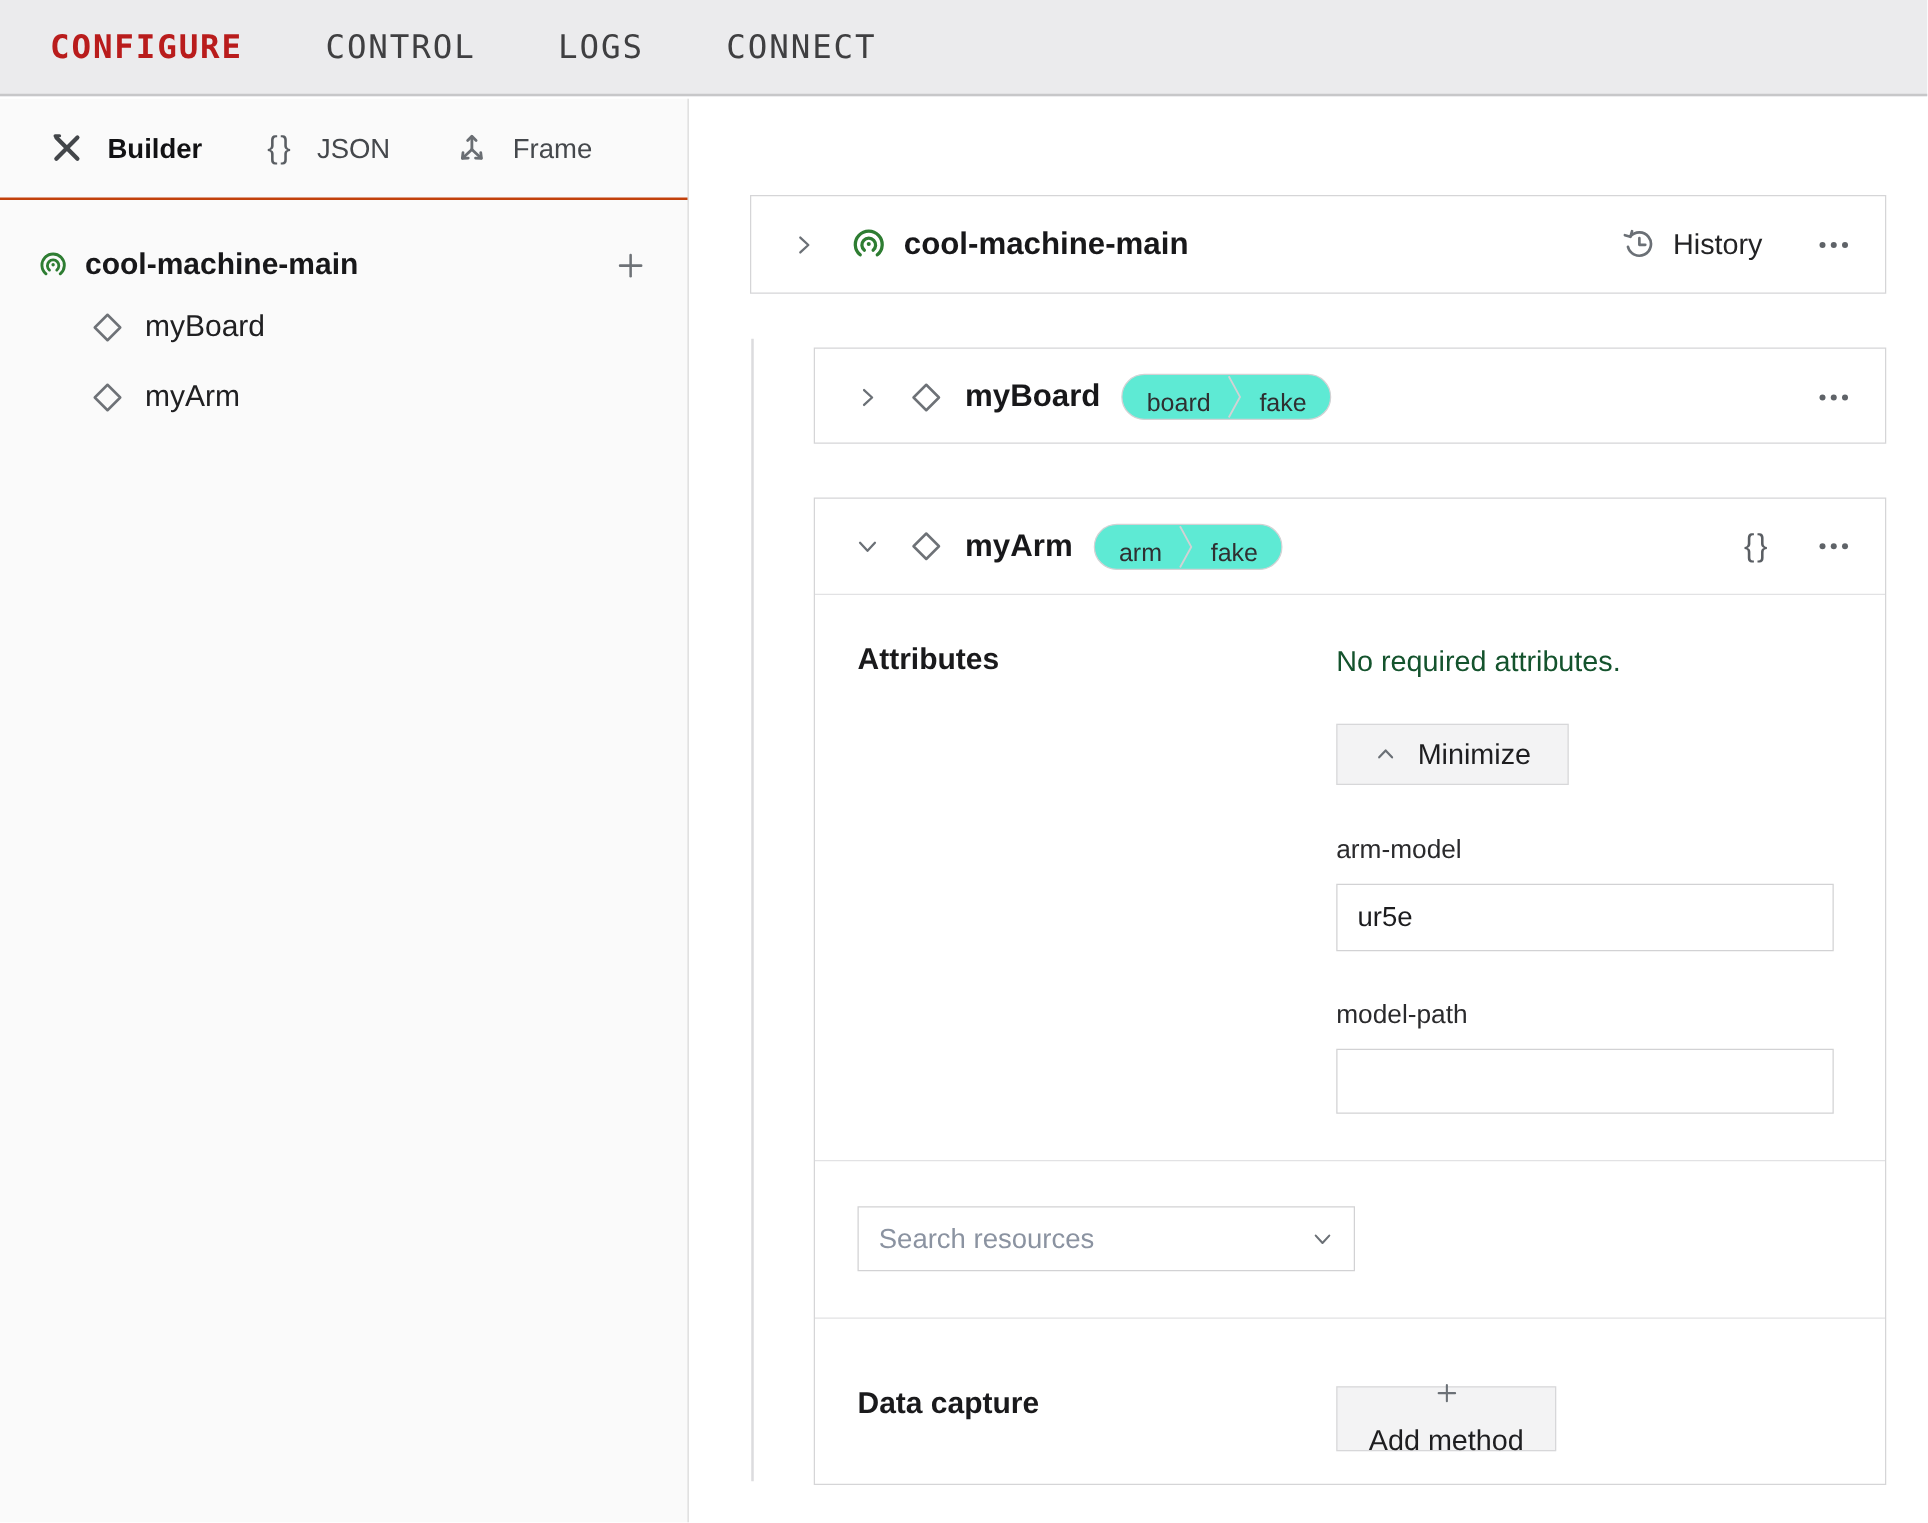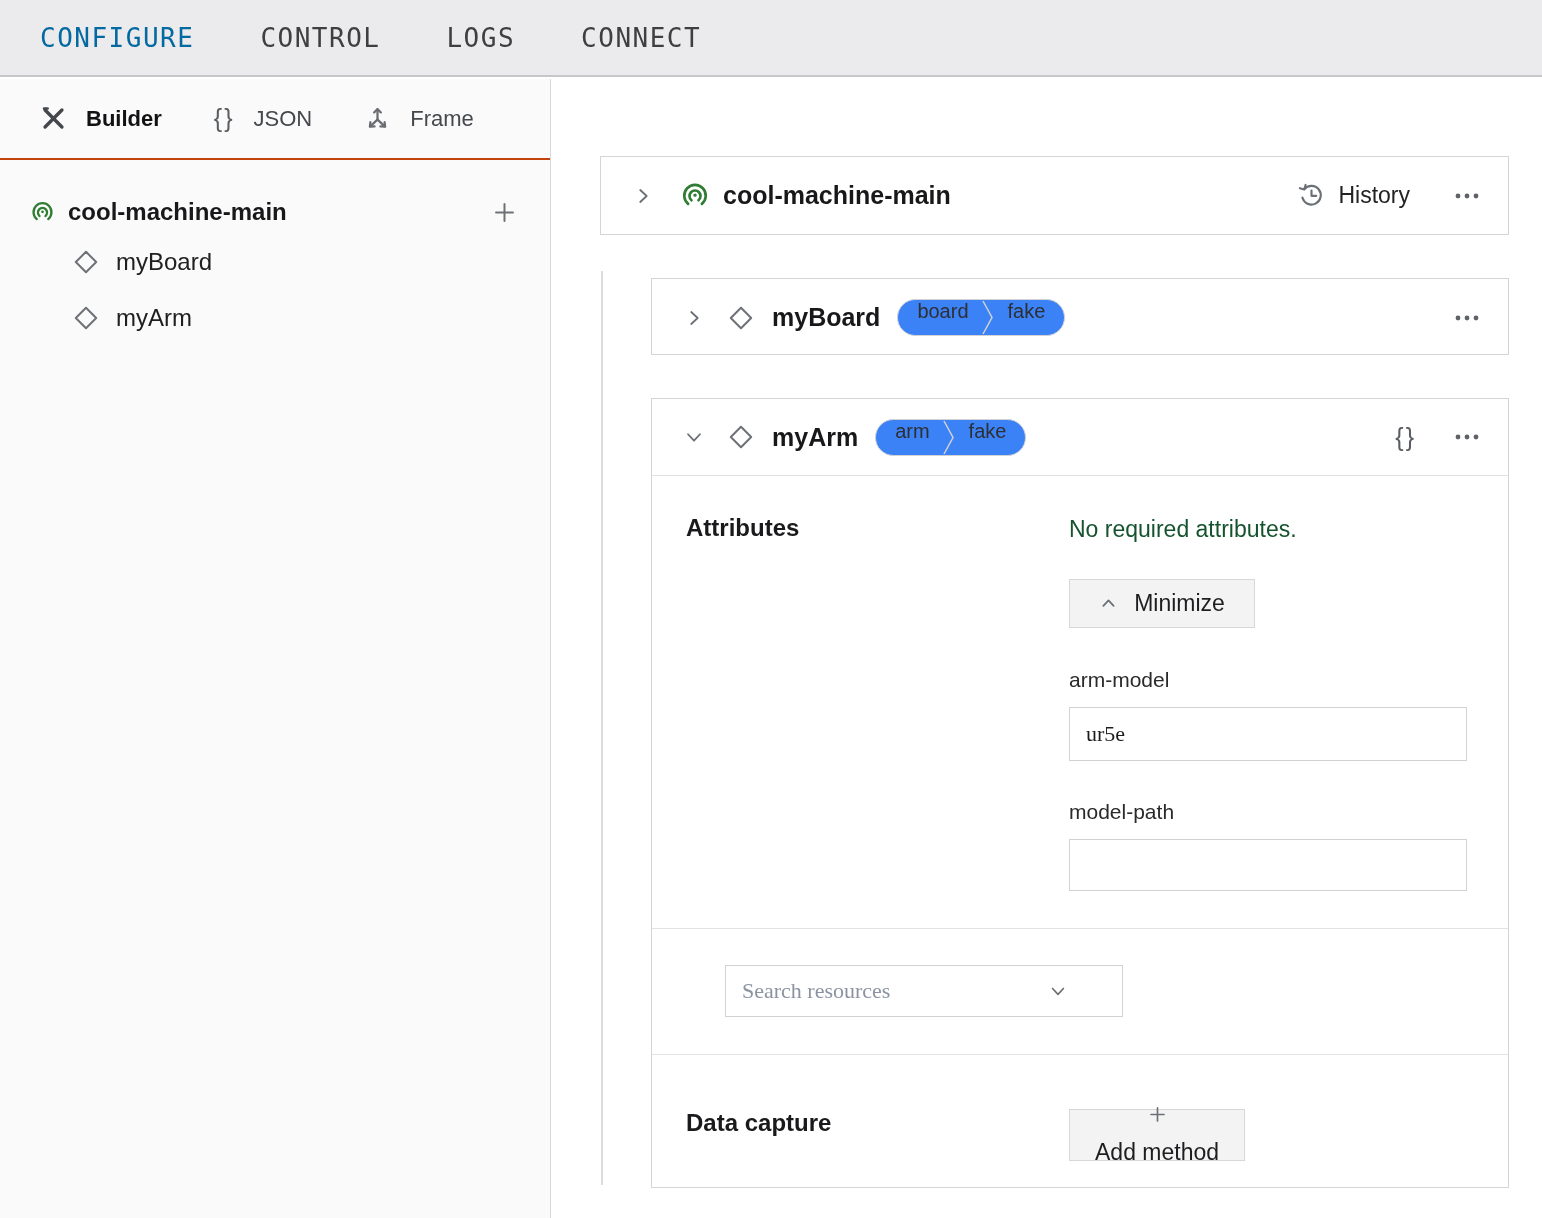--- a/index.html
+++ b/index.html
@@ -8,21 +8,21 @@
     font-family:"Liberation Sans","DejaVu Sans",sans-serif; color:#1c1c1e; }
   .canvas { position:relative; width:1542px; height:1218px; }
 
   
   .topnav { position:absolute; left:0; top:0; width:1542px; height:77px;
     background:#ebebed; border-bottom:2px solid #c7c7c9;
     display:flex; align-items:center; padding-left:40px; gap:66px;
     font-family:"DejaVu Sans Mono","Liberation Mono",monospace;
     font-size:26px; letter-spacing:1.5px; color:#3f3f41; }
   .topnav .nav-item { cursor:pointer; }
-  .topnav .nav-item.active { font-weight:400; color:#0369a1; }
+  .topnav .nav-item.active { font-weight:700; color:#b91c1c; }
 
   
   .sidebar { position:absolute; left:0; top:79px; width:551px; bottom:0;
     background:#fafafa; border-right:1px solid #d9d9d9; }
   .side-tabs { height:81px; border-bottom:2px solid #c2410c;
     display:flex; align-items:center; padding-left:40px; }
   .side-tab { display:flex; align-items:center; gap:19px; margin-right:52px;
     font-size:22px; color:#45484c; cursor:pointer; }
   .side-tab.active { color:#121214; font-weight:700; }
   .braces-glyph { font-size:25px; color:#5a5e63; font-weight:500; letter-spacing:2px; }
@@ -49,21 +49,21 @@
   .board-card   { left:99px; top:199px; width:858px; height:77px; }
   .arm-card     { left:99px; top:319px; width:858px; height:790px; }
 
   .right-group { margin-left:auto; display:flex; align-items:center; }
   .history-btn { display:flex; align-items:center; gap:13px; cursor:pointer; }
   .history-btn .history-label { font-size:23px; color:#232325; }
   .ellipsis-btn { margin-left:42px; cursor:pointer; display:flex; padding:4px 2px; }
   .braces-btn { margin-left:auto; cursor:pointer; }
   .braces-btn + .ellipsis-btn { margin-left:36px; }
 
-  .pill { height:37px; display:flex; align-items:flex-start; background:#3b82f6;
+  .pill { height:37px; display:flex; align-items:flex-end; background:#5eead4;
     border:1px solid #d2d2d4; border-radius:19px; font-size:20px; color:#2f2f31;
     overflow:hidden; white-space:nowrap; }
   .pill .seg-a { padding:0 13px 0 19px; }
   .pill .seg-b { padding:0 19px 0 13px; }
 
   .arm-header { border-bottom:1px solid #e2e2e4; }
   .section { display:flex; padding-left:34px; padding-right:43px; }
   .section + .section { border-top:1px solid #e2e2e4; }
   .section-label-col { width:383px; flex:0 0 383px; }
   .section-label { font-size:24px; font-weight:600; color:#1a1a1c; }
@@ -72,26 +72,26 @@
   .sec-attributes { padding-top:38px; padding-bottom:37px; }
   .attr-note { font-size:23px; line-height:30px; color:#14532d; }
   .btn { display:inline-flex; align-items:center; justify-content:center;
     background:#f3f3f4; border:1px solid #d7d7d9; cursor:pointer;
     font-size:23px; color:#1e1e20; font-family:inherit; }
   .minimize-btn { width:186px; height:49px; gap:16px; margin-top:35px; }
   .field-label { font-size:21px; color:#2a2a2c; line-height:26px; }
   .fl-1 { margin-top:39px; } .fl-2 { margin-top:38px; }
   .text-input { display:block; width:100%; border:1px solid #d2d2d4; background:#fff;
     font-size:22px; color:#1c1c1e; padding:0 16px; margin-top:14px;
-    font-family:Liberation Serif, serif; outline:none; }
+    font-family:Liberation Sans, sans-serif; outline:none; }
   .input-1 { height:54px; } .input-2 { height:52px; }
 
   .sec-depends { padding-top:36px; padding-bottom:37px; }
   .select-wrap { position:relative; width:398px; }
-  .select-input { height:52px; margin-top:0; padding-right:24px;margin-left:39px; }
+  .select-input { height:52px; margin-top:0; padding-right:24px; }
   .select-input::placeholder { color:#8b93a1; opacity:1; }
   .select-chevron { position:absolute; right:16px; top:16px; pointer-events:none; }
 
   .sec-capture { padding-top:54px; padding-bottom:37px; }
   .add-method-btn { height:52px; gap:14px; padding:0 25px;flex-direction:column; }
 </style>
 </head>
 <body>
 
 <div class="canvas">

